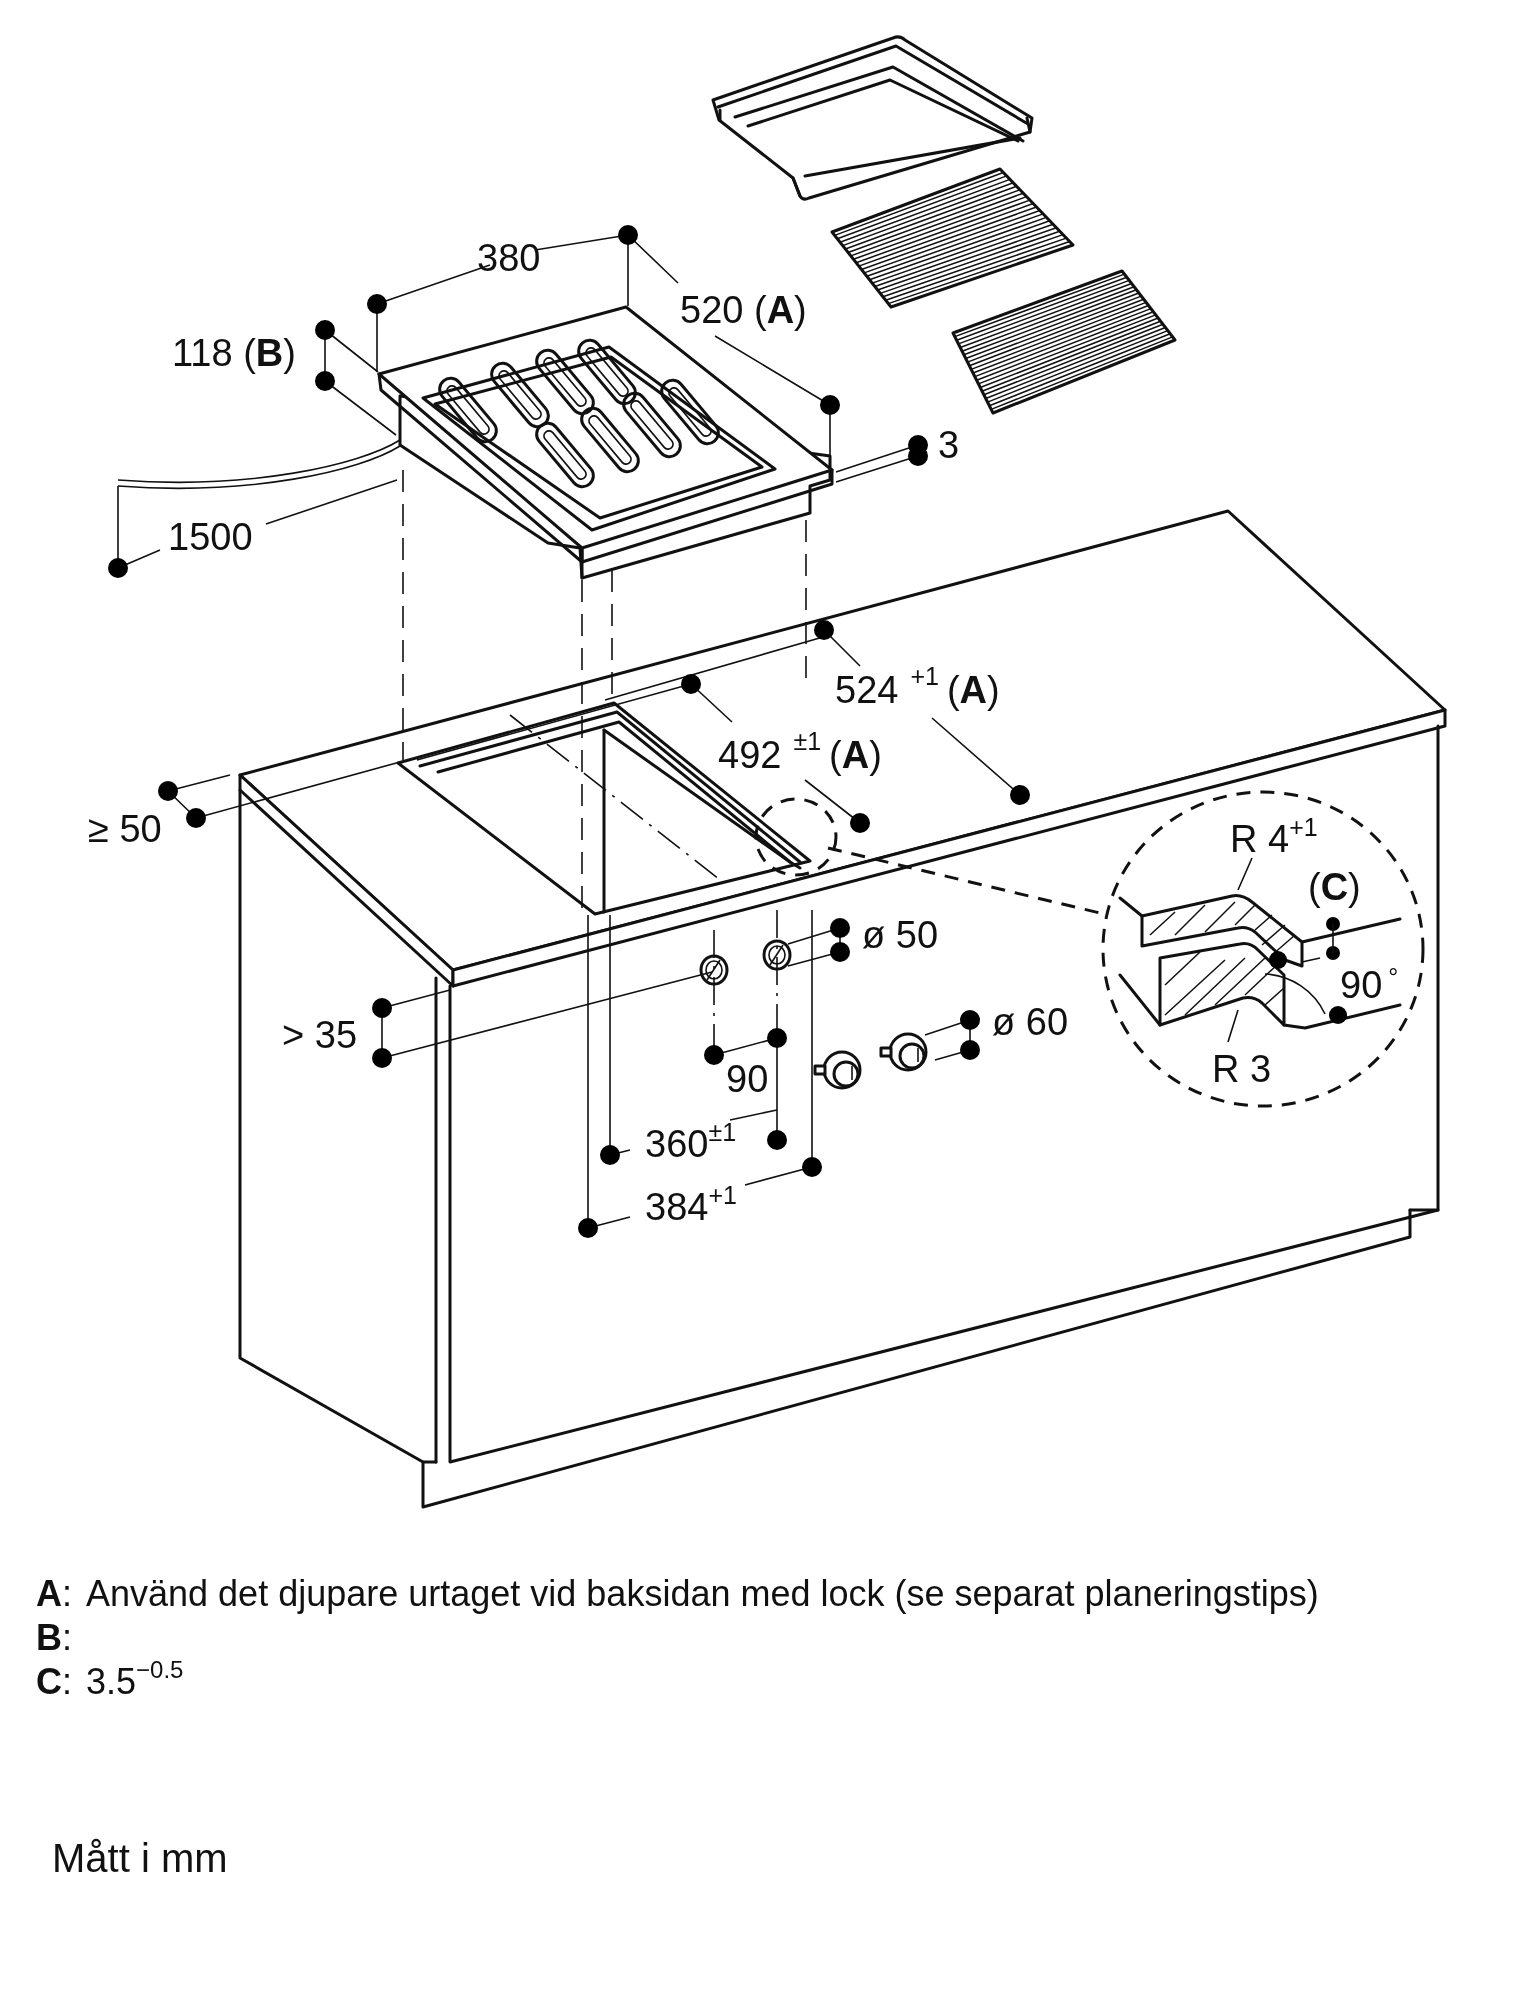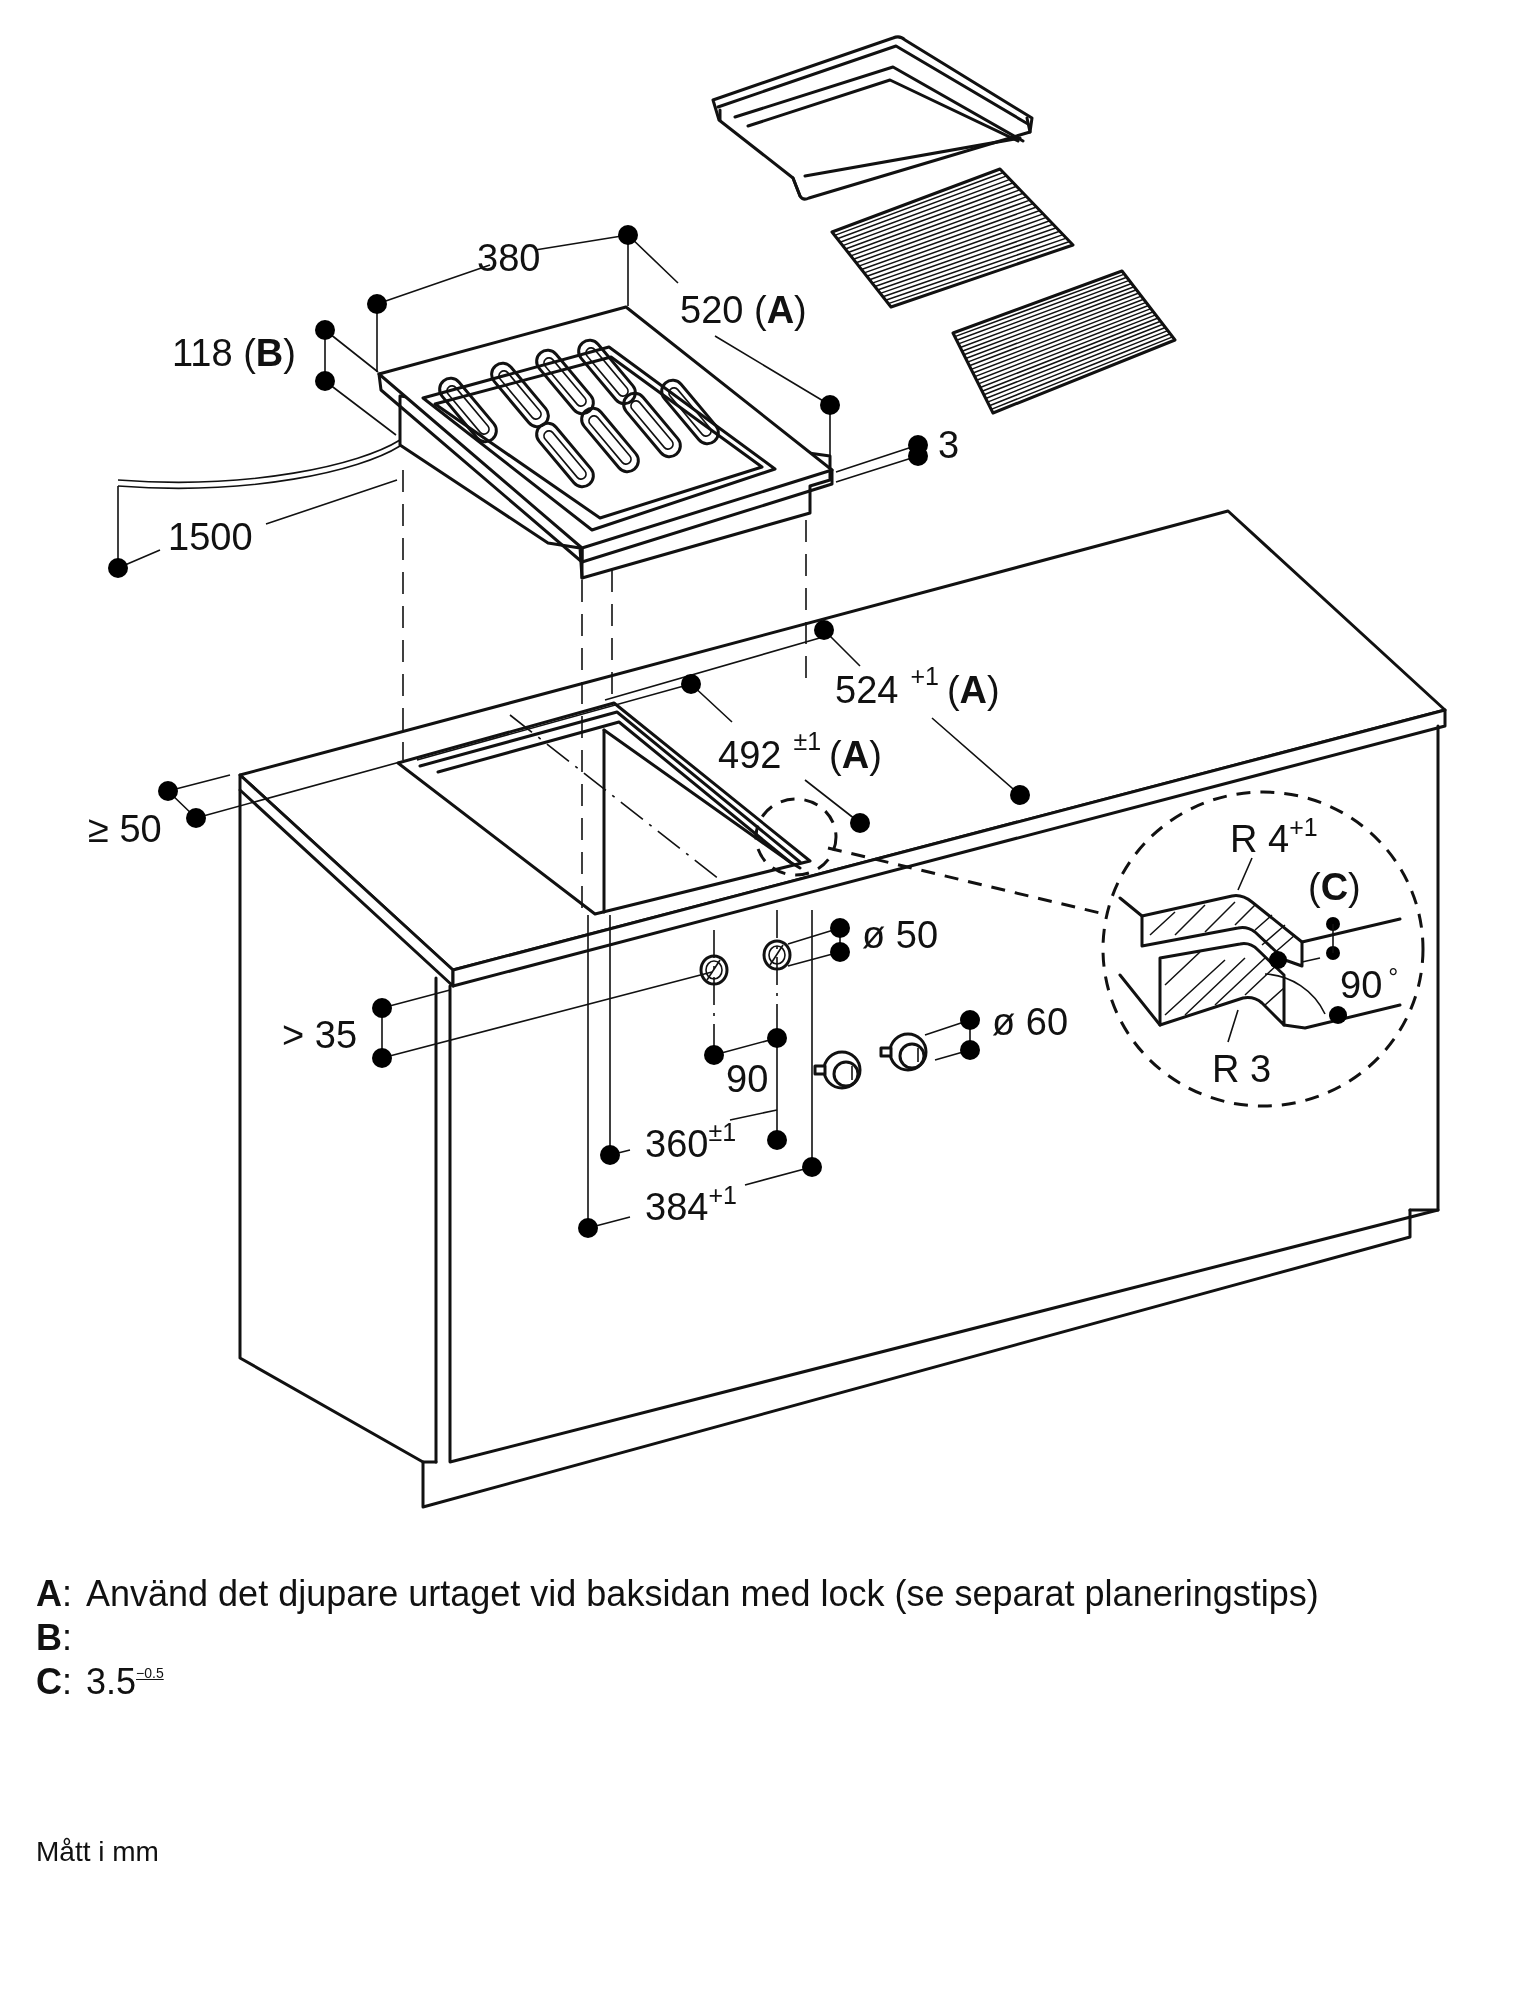--- a/index.html
+++ b/index.html
@@ -14,22 +14,22 @@
   .bigdash { fill: none; stroke: #111; stroke-width: 3; stroke-dasharray: 14 10; }
   .hatch { fill: none; stroke: #111; stroke-width: 1.5; }
   .dot { fill: #000; }
   .dimtxt { font-family: "Liberation Sans", sans-serif; font-size: 38px; fill: #111; }
   .dimsup { font-family: "Liberation Sans", sans-serif; font-size: 25px; fill: #111; }
   .dimbold { font-weight: bold; }
   .legend { position: absolute; left: 36px; top: 1572px; font-size: 36px; line-height: 44px; }
   .legend .row { display: flex; white-space: nowrap; }
   .legend .key { font-weight: bold; width: 50px; display: inline-block; }
   .legend .key-colon { font-weight: normal; }
-  .legend sup { font-size: 14px; vertical-align: 16px; line-height: 0; text-decoration: underline; }
-  .units { position: absolute; left: 36px; top: 1836px; font-size: 28px; text-align: right; }
+  .legend sup { font-size: 24px; vertical-align: 16px; line-height: 0; }
+  .units { position: absolute; left: 52px; top: 1836px; font-size: 40px; text-align: right; }
 </style>
 </head>
 <body>
 
 <svg class="drawing" width="1516" height="2000" viewBox="0 0 1516 2000">
 
   <g>
     <path class="lnw" d="M713,100 L893,38 Q900,35 905,40 L1032,118 L1030,132 L809,198 Q803,201 800,196 L793,178 L719,120 Z"></path>
     <path class="ln" d="M718,107 L896,46 L1028,124"></path>
     <path class="ln" d="M735,117 L893,67 L1023,141"></path>

